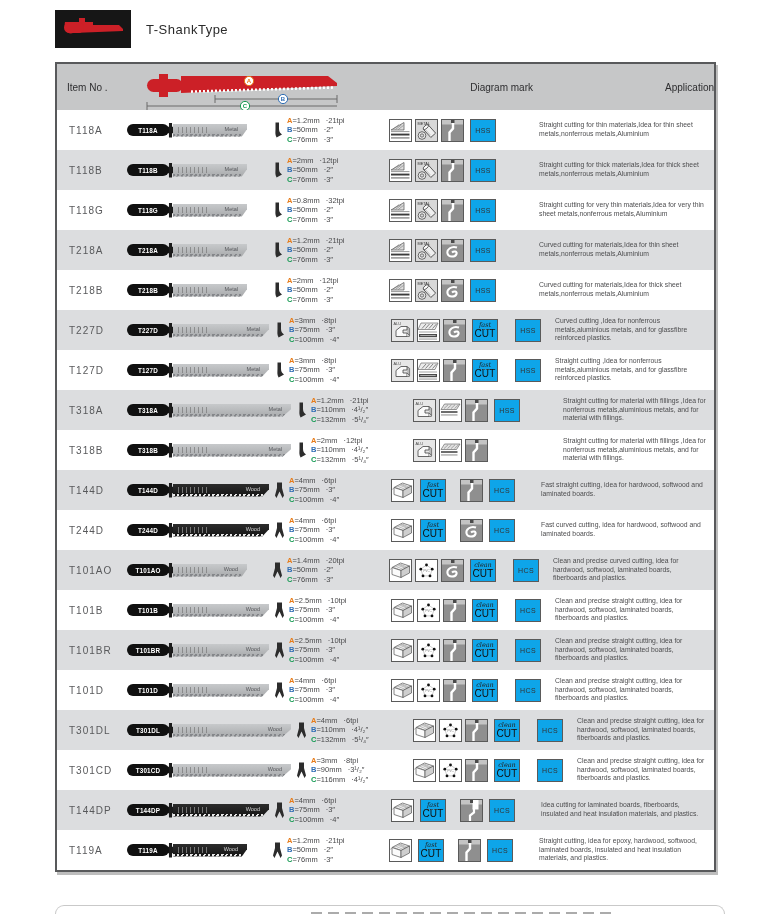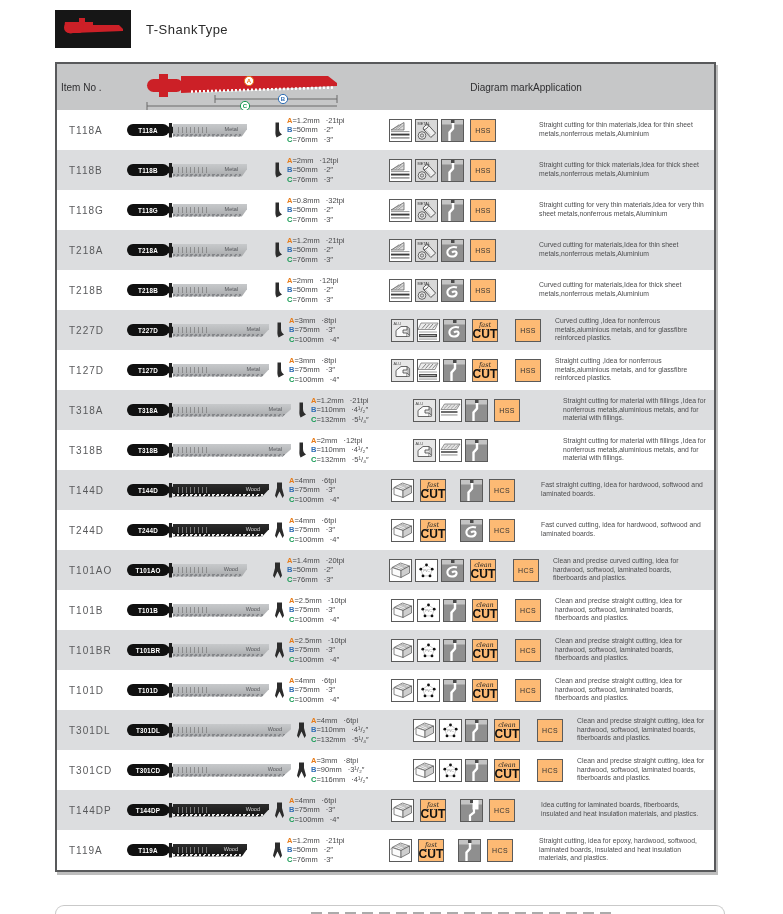--- a/index.html
+++ b/index.html
@@ -15,24 +15,24 @@
   .brand-box{position:absolute;left:55px;top:10px;width:76px;height:38px;background:#161616;
              display:flex;align-items:center;justify-content:center}
   .type-title{position:absolute;left:146px;top:22px;font-size:13px;color:#2b2b2b;letter-spacing:.5px}
   .for-block{position:absolute;left:525px;top:6px;font-size:9.5px;line-height:13px;color:#2f2f31}
 
   
   .tbl{position:absolute;left:55px;top:62px;width:661px;border:2px solid #58595b;
        box-shadow:2px 3px 0 #bdbdbd;background:#fff}
   .thead{height:46px;background:var(--hdr-bg);display:flex;align-items:center;position:relative;
          font-size:10px;color:#2e2e30}
-  .th-item{flex:0 0 70px;padding-left:4px}
+  .th-item{flex:0 0 70px;padding-left:10px}
   .th-blade{flex:0 0 258px;position:relative;height:100%}
   .th-diagram{flex:0 0 148px;text-align:right}
-  .th-app{flex:1;text-align:left}
+  .th-app{flex:1;text-align:right}
   .dim-svg{position:absolute;left:18px;top:4px}
 
   .row{display:flex;align-items:center;height:40px;background:#fff;position:relative}
   .row.alt{background:var(--alt-bg)}
   .cell-item{flex:0 0 70px;padding-left:12px;font-size:10px;letter-spacing:1px;color:#58595b}
   .cell-blade{flex:0 0 140px;display:flex;align-items:center;position:relative}
   .cell-tooth{flex:0 0 20px;display:flex;align-items:center;justify-content:center}
   .cell-specs{flex:0 0 102px;font-size:7.5px;line-height:9.5px;color:#4a4a4c;white-space:nowrap}
   .cell-marks{flex:0 0 150px;display:flex;align-items:center}
   .cell-app{flex:1;font-size:6.8px;line-height:8.6px;color:#4d4d4f;padding-right:8px}
@@ -59,27 +59,27 @@
 
   
   .spec-line .dl{font-weight:bold}
   .dl-a{color:var(--dim-a)} .dl-b{color:var(--dim-b)} .dl-c{color:var(--dim-c)}
   .dx{margin-left:6px}
 
   
   .mark{width:23px;height:23px;border:1px solid #5a5a5a;background:#fff;margin-right:3px;
         flex:none;display:block;overflow:hidden}
   .mark svg{display:block;width:21px;height:21px}
-  .markbox{width:26px;height:23px;border:1px solid #5a5a5a;background:#fdba74;flex:none;
+  .markbox{width:26px;height:23px;border:1px solid #5a5a5a;background:#0ea5e9;flex:none;
            margin-left:3px;margin-right:14px;display:flex;flex-direction:column;
            align-items:center;justify-content:center}
   .matbox{font-size:7px;color:#333;letter-spacing:.4px}
   .cut-top{font-family:"DejaVu Serif",serif;font-style:italic;font-size:6.5px;color:#222;
            border-bottom:1px dotted #555;line-height:7px}
-  .cut-bot{font-size:12px;font-weight:bold;color:#111;line-height:8px;letter-spacing:.2px}
+  .cut-bot{font-size:10px;font-weight:normal;color:#111;line-height:8px;letter-spacing:.2px}
 
   
   .footer-panel{position:absolute;left:55px;top:905px;width:670px;height:9px;
                 border:1.5px solid #c9c9c9;border-bottom:none;border-radius:14px 14px 0 0;background:#fff}
   .footer-cropped-text{position:absolute;left:255px;top:6px;width:300px;height:4px;opacity:.75;
                 background:repeating-linear-gradient(90deg,#8f8f8f 0 11px,transparent 11px 17px)}
 </style>
 </head>
 <body>
 

